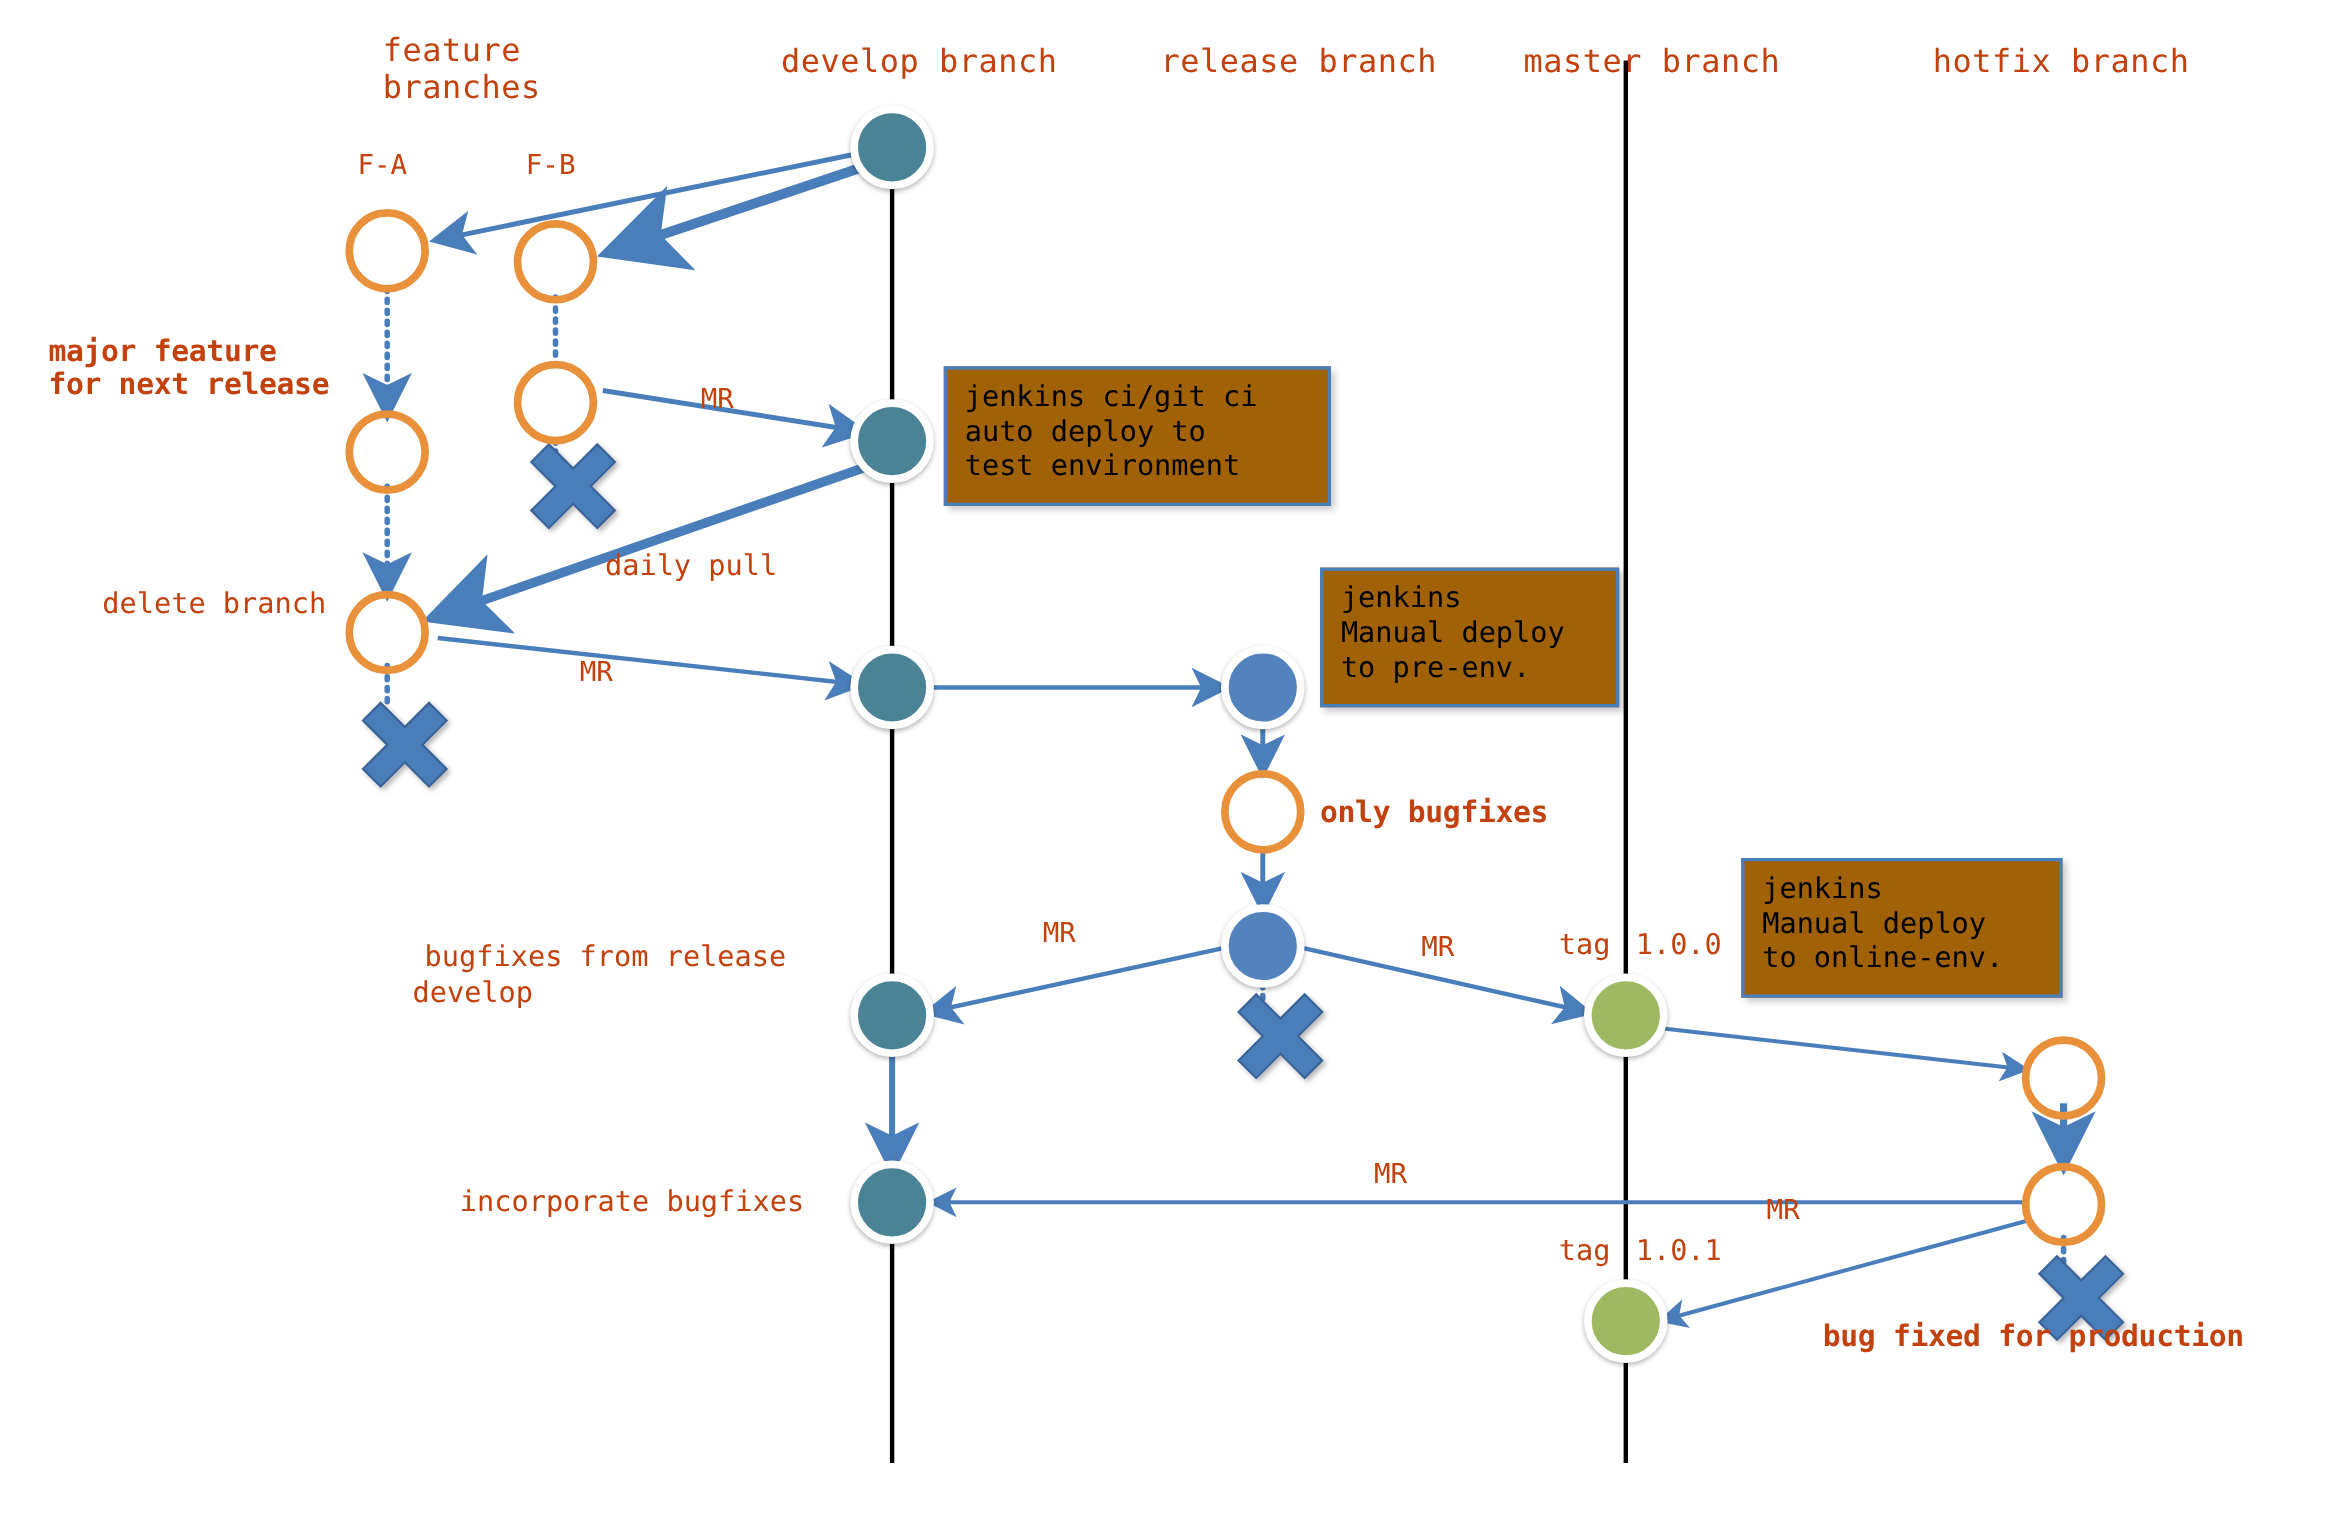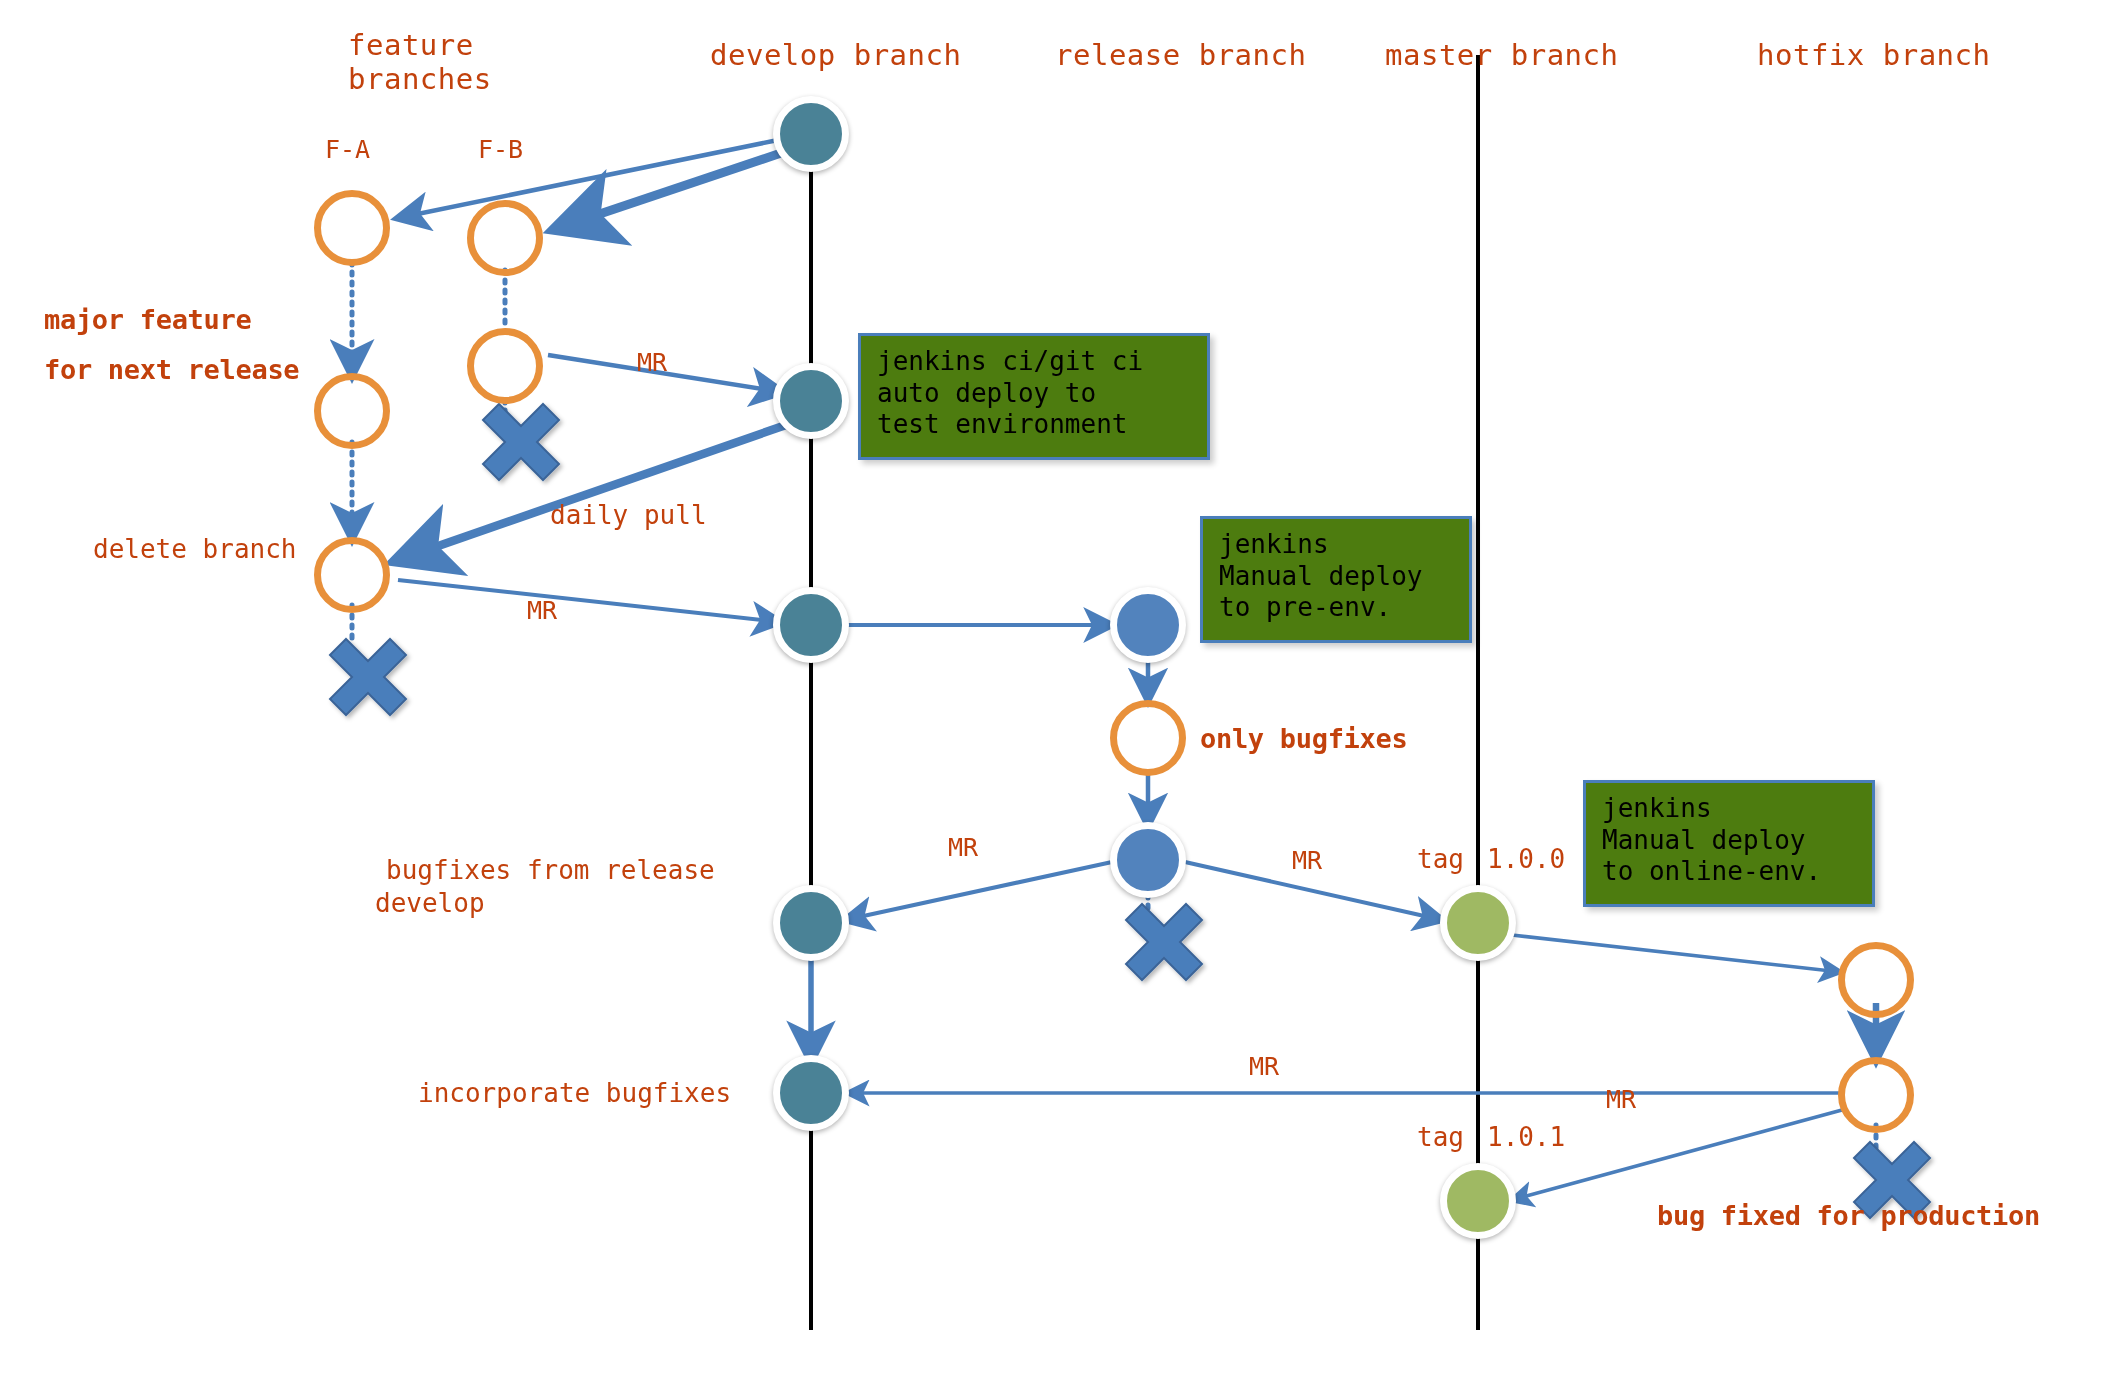--- a/index.html
+++ b/index.html
@@ -13,21 +13,21 @@
   .small-head{font-size:25px;}
   .note{font-size:26px;line-height:1.22;}
   .bold-note{font-weight:bold;font-size:27px;line-height:1.22;letter-spacing:-.3px;}
   .mr{font-size:25px;}
   .tag{font-size:26px;text-align:center;}
 
   .node{position:absolute;border-radius:50%;box-sizing:border-box;}
   .node.filled{border:7px solid #ffffff;box-shadow:0 2px 5px rgba(0,0,0,.30);}
   .node.hollow{background:transparent;border:7px solid #e8903a;}
 
-  .callout{position:absolute;background:#4d7c0f;border:3px solid #4a7ebb;
+  .callout{position:absolute;background:#a16207;border:3px solid #4a7ebb;
            box-shadow:4px 4px 6px rgba(0,0,0,.20);box-sizing:border-box;
            padding:10px 14px 12px 16px;}
 </style>
 </head>
 <body>
 
 <div id="stage">
 
   <svg id="wires" viewBox="0 0 2118 1382">
     <defs>
@@ -129,21 +129,21 @@
   <div class="node hollow" style="left:1110px;top:700px;width:76px;height:76px;"></div>
   <div class="node filled" style="left:1110px;top:822px;width:76px;height:76px;background:#5283bd;"></div>
 
   <div class="node filled" style="left:1440px;top:885px;width:76px;height:76px;background:#9fb963;"></div>
   <div class="node filled" style="left:1440px;top:1163px;width:76px;height:76px;background:#9fb963;"></div>
 
   <div class="node hollow" style="left:1838px;top:942px;width:76px;height:76px;"></div>
   <div class="node hollow" style="left:1838px;top:1057px;width:76px;height:76px;"></div>
 
   <div class="lbl bold-note" style="left:44px;top:304px;">major feature</div>
-  <div class="lbl bold-note" style="left:44px;top:354px;">for next release</div>
+  <div class="lbl bold-note" style="left:44px;top:334px;">for next release</div>
 
   <div class="lbl note" style="left:93px;top:534px;">delete branch</div>
 
   <div class="lbl note" style="left:550px;top:500px;">daily pull</div>
 
   <div class="lbl bold-note" style="left:1200px;top:723px;">only bugfixes</div>
 
   <div class="lbl note" style="left:386px;top:855px;">bugfixes from release</div>
   <div class="lbl note" style="left:375px;top:888px;">develop</div>
 

